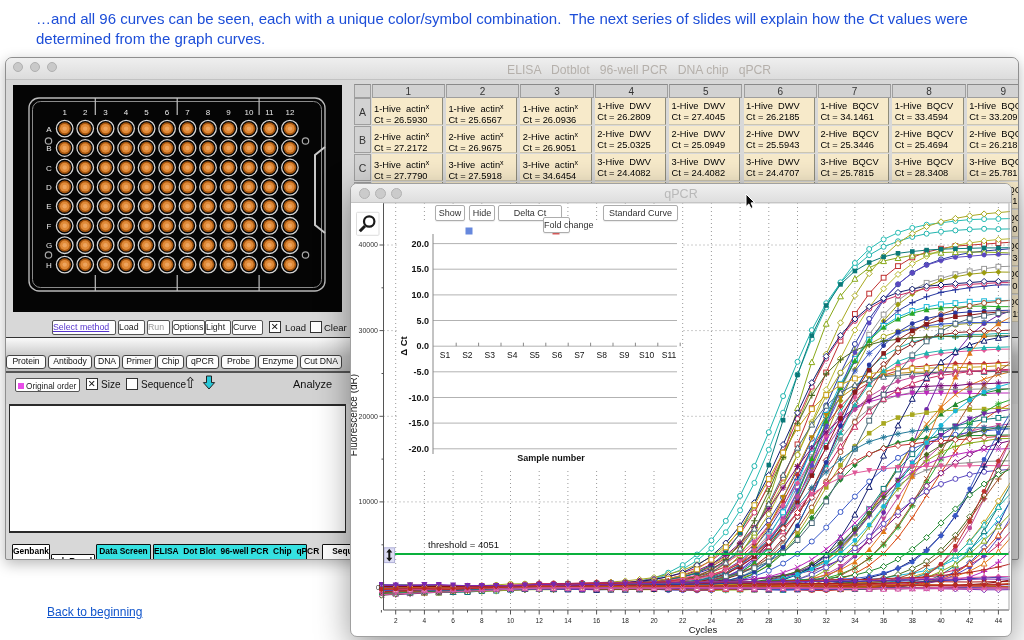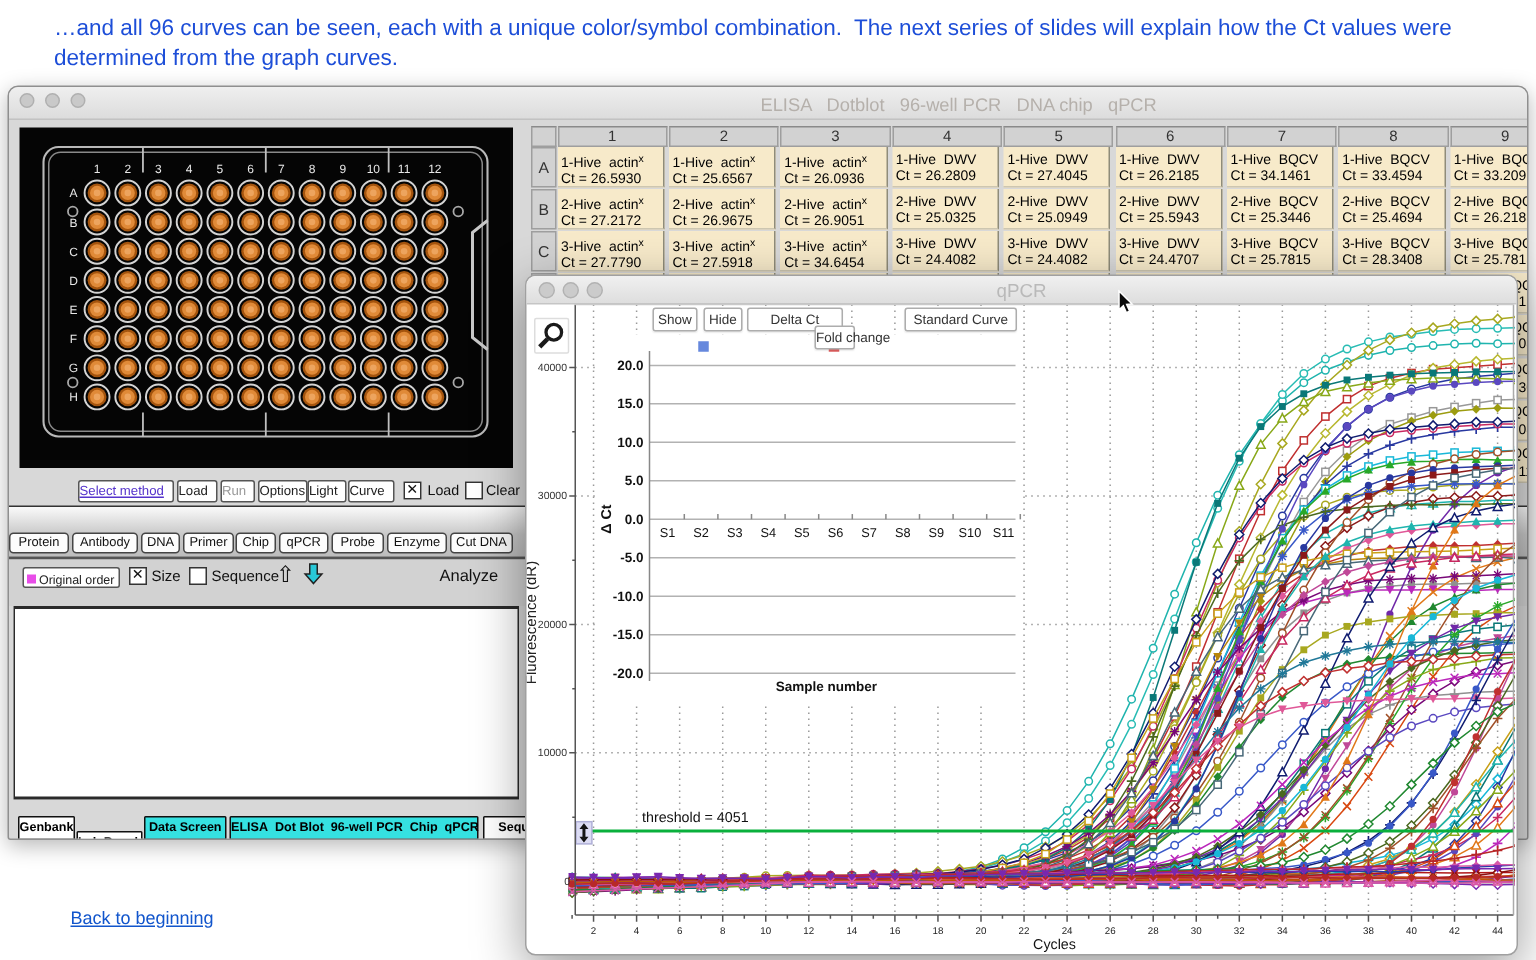--- a/index.html
+++ b/index.html
@@ -697,21 +697,21 @@
     <div class="lbl" style="left:135px;top:321px">Sequence</div>
 <div class="lbl" style="left:178px;top:316px;font-size:15px">⇧</div>
 <svg style="position:absolute;left:196px;top:317px" width="14" height="15">
       <path d="M7 14 L12.6 7.6 H9.5 V1 H4.5 V7.6 H1.4 Z" fill="#28c8d8" stroke="#222" stroke-width="1"></path>
     </svg>
 <div class="lbl" style="left:287px;top:320px;font-size:11px">Analyze</div>
   <div class="white"></div>
 <div class="btab" style="left:6px;top:486px;width:38px;height:15.5px">Genbank</div>
 <div class="btab" style="left:45px;top:496px;width:44px;height:15.5px">Lab Bench</div>
 <div class="btab cyan" style="left:90px;top:486px;width:55px;height:15.5px">Data Screen</div>
-<div class="btab cyan" style="left:147px;top:486px;width:166px;height:15.5px">ELISA&nbsp; Dot Blot&nbsp; 96-well PCR&nbsp; Chip&nbsp; qPCR</div>
+<div class="btab cyan" style="left:147px;top:486px;width:154px;height:15.5px">ELISA&nbsp; Dot Blot&nbsp; 96-well PCR&nbsp; Chip&nbsp; qPCR</div>
 <div class="btab" style="left:316px;top:486px;width:60px;height:15.5px">Sequence</div>
 <div class="tcell thead" style="left:348px;top:26px;width:17px;height:14px"></div>
 <div class="tcell thead" style="left:365.5px;top:26px;width:73.4px;height:14px">1</div>
 <div class="tcell thead" style="left:439.9px;top:26px;width:73.4px;height:14px">2</div>
 <div class="tcell thead" style="left:514.3px;top:26px;width:73.4px;height:14px">3</div>
 <div class="tcell thead" style="left:588.7px;top:26px;width:73.4px;height:14px">4</div>
 <div class="tcell thead" style="left:663.1px;top:26px;width:73.4px;height:14px">5</div>
 <div class="tcell thead" style="left:737.5px;top:26px;width:73.4px;height:14px">6</div>
 <div class="tcell thead" style="left:811.9px;top:26px;width:73.4px;height:14px">7</div>
 <div class="tcell thead" style="left:886.3px;top:26px;width:73.4px;height:14px">8</div>

